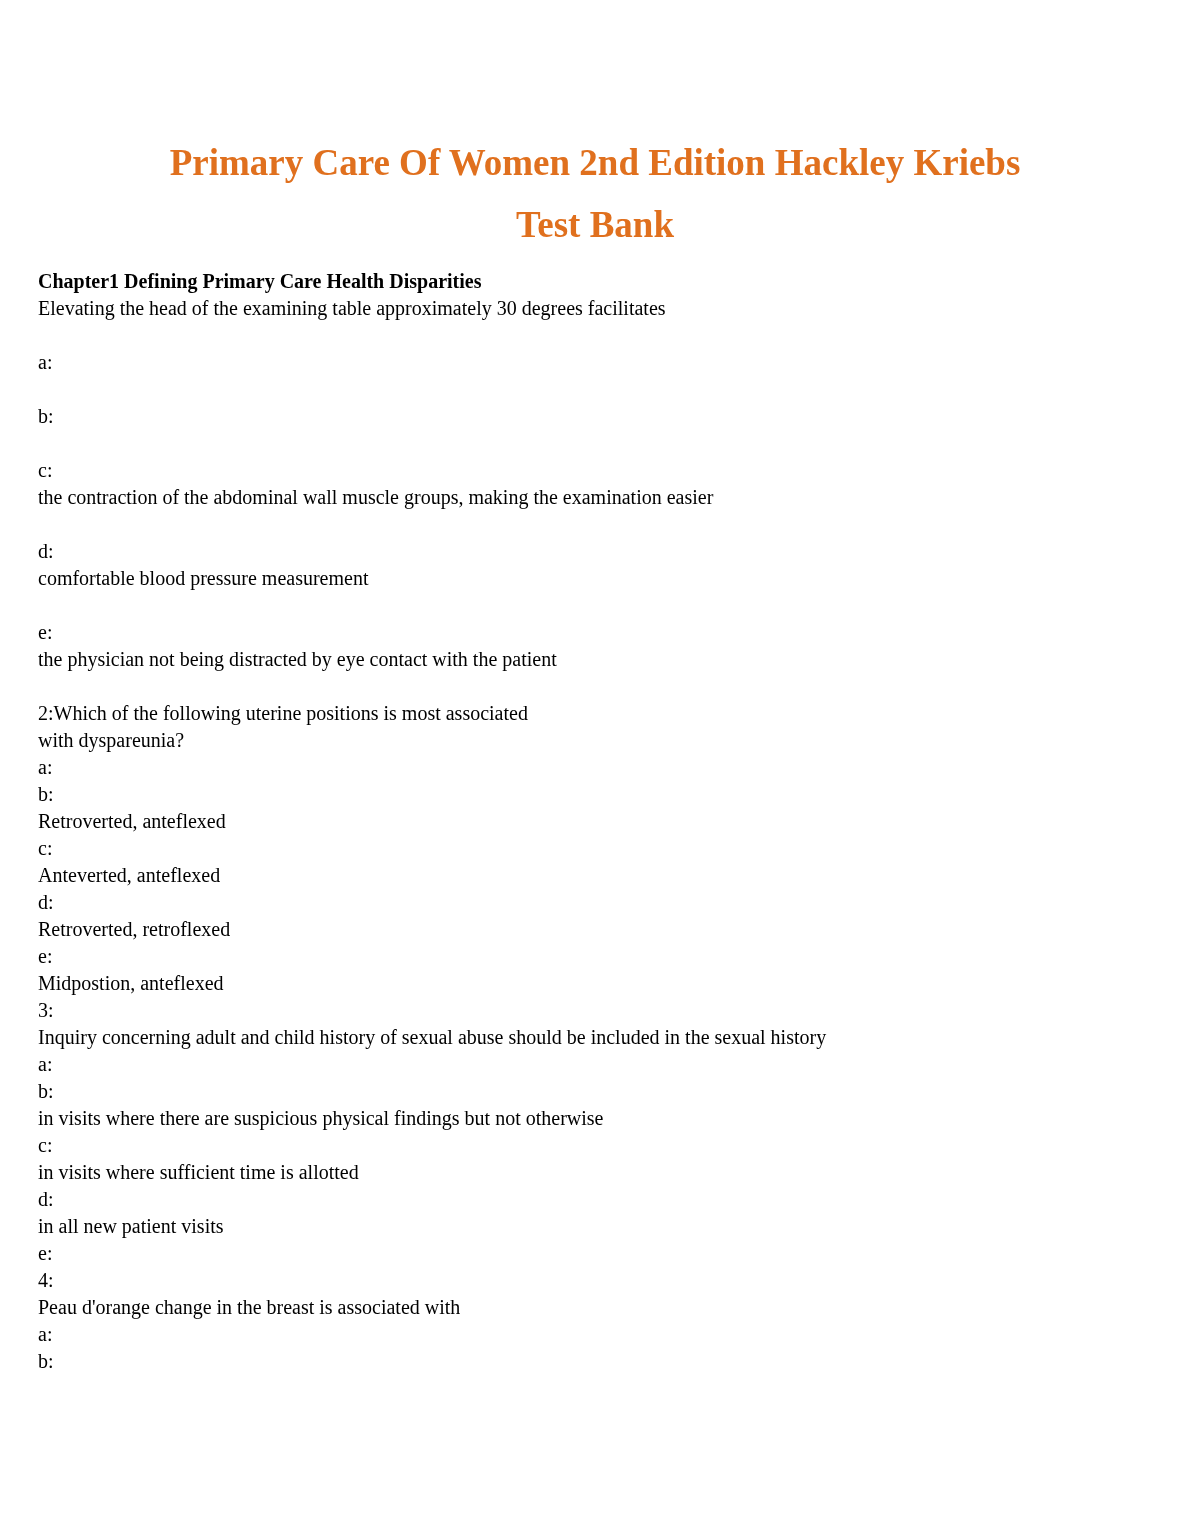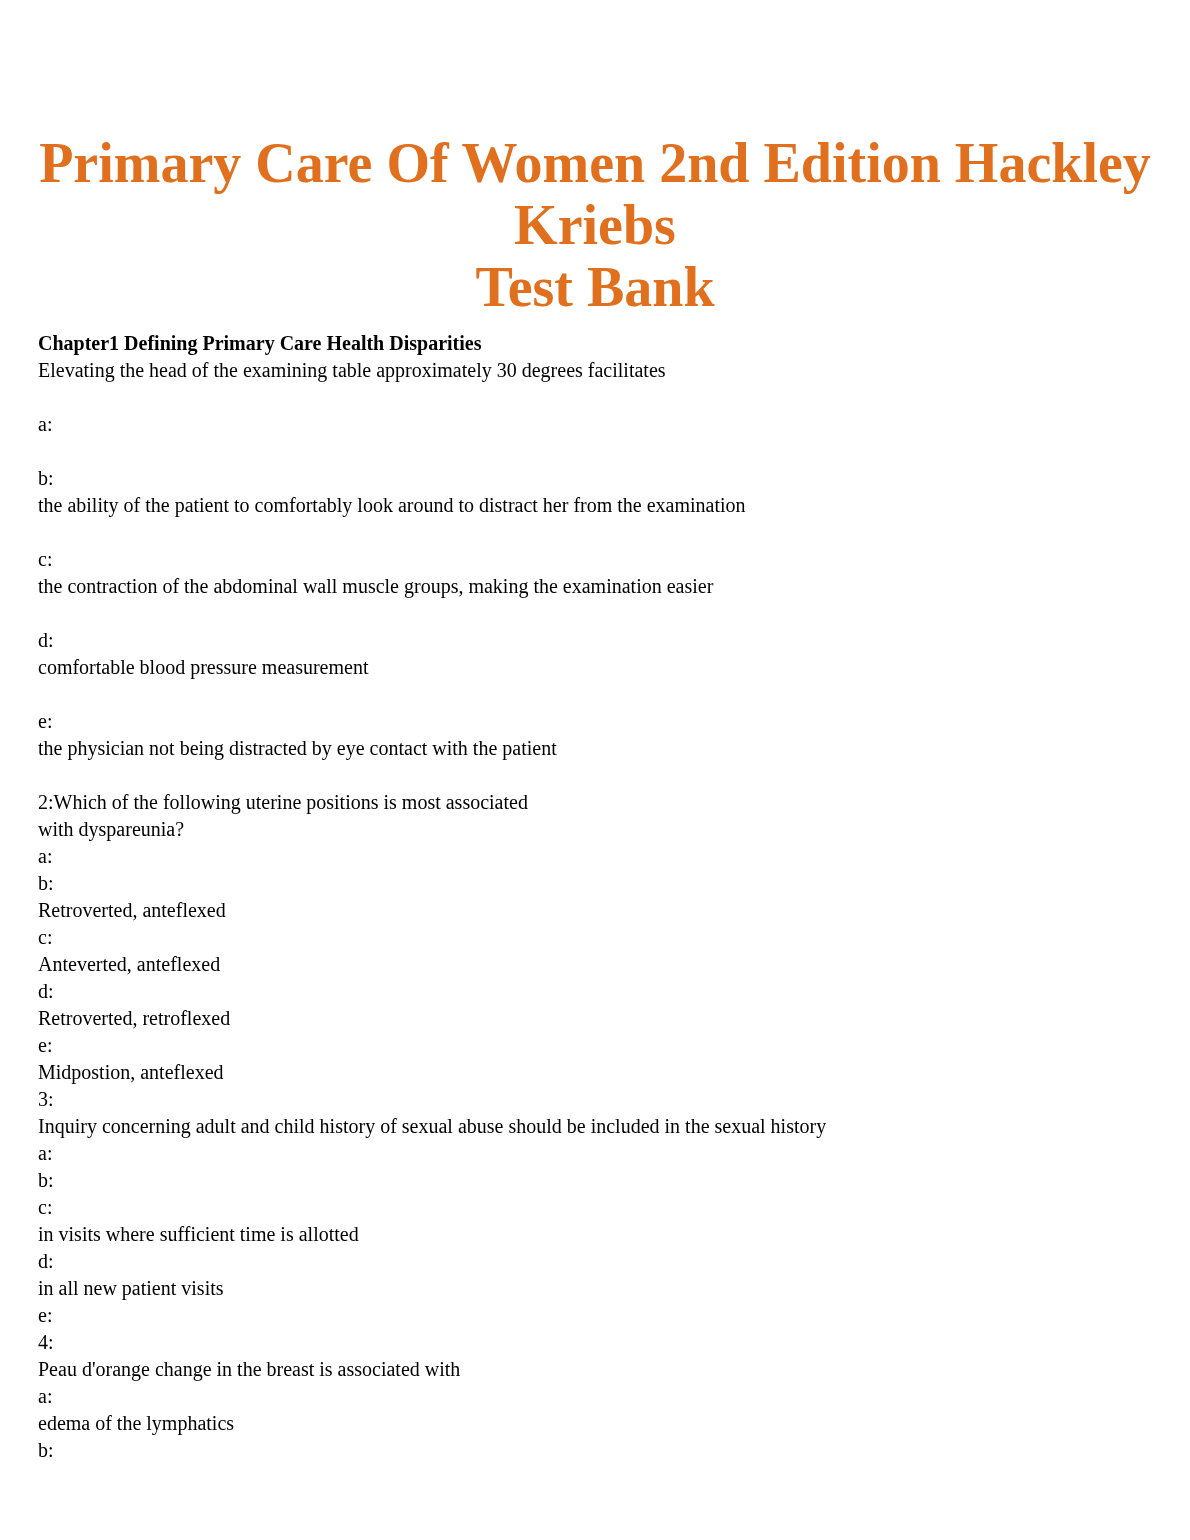--- a/index.html
+++ b/index.html
@@ -9,21 +9,21 @@
     height: 1540px;
     overflow: hidden;
     background: #ffffff;
     font-family: "Liberation Serif", "DejaVu Serif", serif;
     color: #000000;
   }
   .doc-title {
     margin-top: 132px;
     text-align: center;
     font-weight: bold;
-    font-size: 56px;
+    font-size: 37px;
     line-height: 62px;
     color: #e0701e;
   }
   .content {
     padding-left: 38px;
     padding-right: 30px;
     margin-top: 12px;
     font-size: 20px;
     line-height: 27px;
   }
@@ -49,21 +49,20 @@
 
     <div class="line chapter-heading">Chapter1 Defining Primary Care Health Disparities</div>
 
     <div class="question spaced">
       <div class="line">Elevating the head of the examining table approximately 30 degrees facilitates</div>
       <div class="option">
         <div class="line">a:</div>
       </div>
       <div class="option">
         <div class="line">b:</div>
-        <div class="line">the ability of the patient to comfortably look around to distract her from the examination</div>
       </div>
       <div class="option">
         <div class="line">c:</div>
         <div class="line">the contraction of the abdominal wall muscle groups, making the examination easier</div>
       </div>
       <div class="option">
         <div class="line">d:</div>
         <div class="line">comfortable blood pressure measurement</div>
       </div>
       <div class="option">
@@ -97,40 +96,40 @@
     </div>
 
     <div class="question">
       <div class="line">3:</div>
       <div class="line">Inquiry concerning adult and child history of sexual abuse should be included in the sexual history</div>
       <div class="option">
         <div class="line">a:</div>
       </div>
       <div class="option">
         <div class="line">b:</div>
+        <div class="line">in visits where there are suspicious physical findings but not otherwise</div>
       </div>
       <div class="option">
         <div class="line">c:</div>
         <div class="line">in visits where sufficient time is allotted</div>
       </div>
       <div class="option">
         <div class="line">d:</div>
         <div class="line">in all new patient visits</div>
       </div>
       <div class="option">
         <div class="line">e:</div>
       </div>
     </div>
 
     <div class="question">
       <div class="line">4:</div>
       <div class="line">Peau d'orange change in the breast is associated with</div>
       <div class="option">
         <div class="line">a:</div>
-        <div class="line">edema of the lymphatics</div>
       </div>
       <div class="option">
         <div class="line">b:</div>
         <div class="line"></div>
       </div>
     </div>
 
   </div>
 </div>
 

